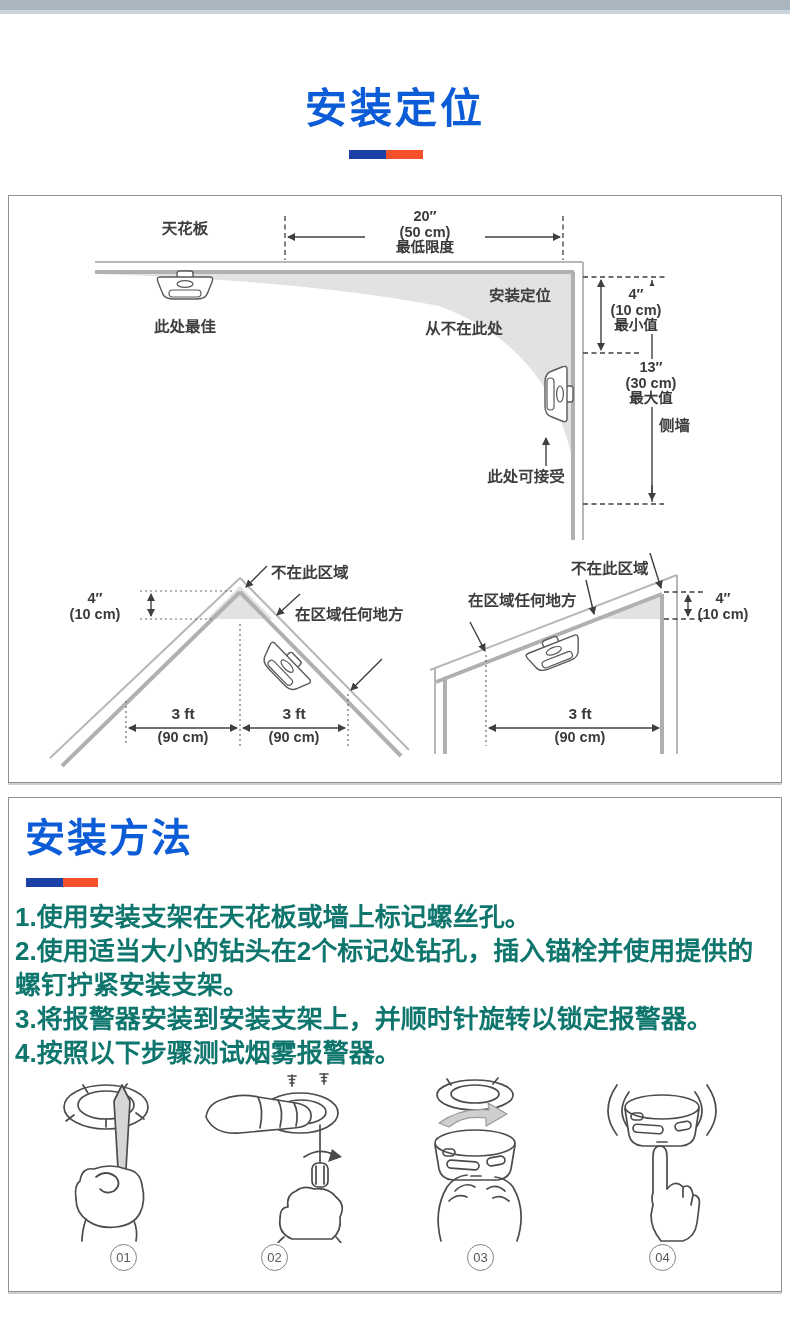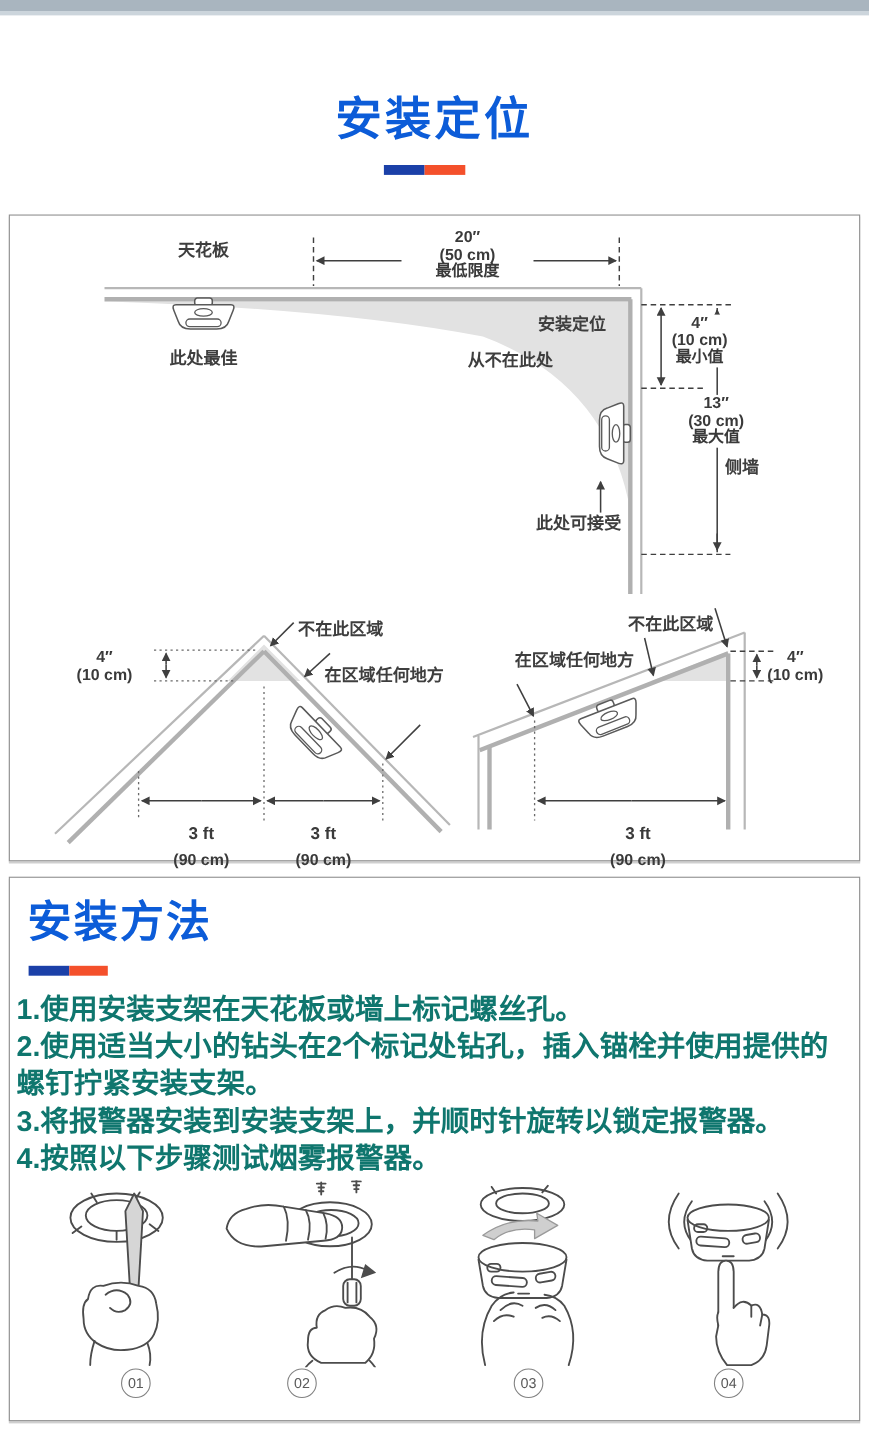--- a/index.html
+++ b/index.html
@@ -13,21 +13,21 @@
   .divider .d-orange{width:37px;height:9px;background:#f4502b;}
   .divider.center{position:absolute;left:349px;top:150px;}
   .panel{position:absolute;left:8px;width:772px;background:#fff;border:1px solid #8f8f8f;box-shadow:0 2px 0 #cfcfcf;}
   .panel1{top:195px;height:586px;}
   .panel2{top:797px;height:493px;}
   .diag{position:absolute;left:0;top:0;}
   .lab{position:absolute;font-size:15.5px;font-weight:600;color:#3e3e3e;line-height:1.15;white-space:nowrap;}
   .lab.ctr{text-align:center;}
   .dim{position:absolute;text-align:center;font-size:14.5px;font-weight:700;color:#3a3a3a;line-height:16px;background:#fff;}
   .dim .cjk{font-weight:600;font-family:Liberation Mono, monospace;}
-  .dimspan{position:absolute;text-align:center;color:#3a3a3a;margin-top:45px;}
+  .dimspan{position:absolute;text-align:center;color:#3a3a3a;}
   .dimspan .l1{font-size:15.5px;font-weight:700;line-height:16px;}
   .dimspan .l2{font-size:14.5px;font-weight:600;line-height:15px;margin-top:8px;}
   .method-title{position:absolute;left:16px;top:8px;margin:0;font-size:40px;font-weight:600;color:#0c5cd8;letter-spacing:2px;}
   .divider.left{position:absolute;left:17px;top:80px;}
   .divider.left .d-blue{width:37px;}
   .divider.left .d-orange{width:35px;}
   .steps{position:absolute;left:6px;top:102px;width:762px;color:#0f766e;
     font-size:26px;line-height:34px;font-weight:600;}
   .fig{position:absolute;top:275px;width:150px;height:170px;}
   .fig svg{display:block;}

